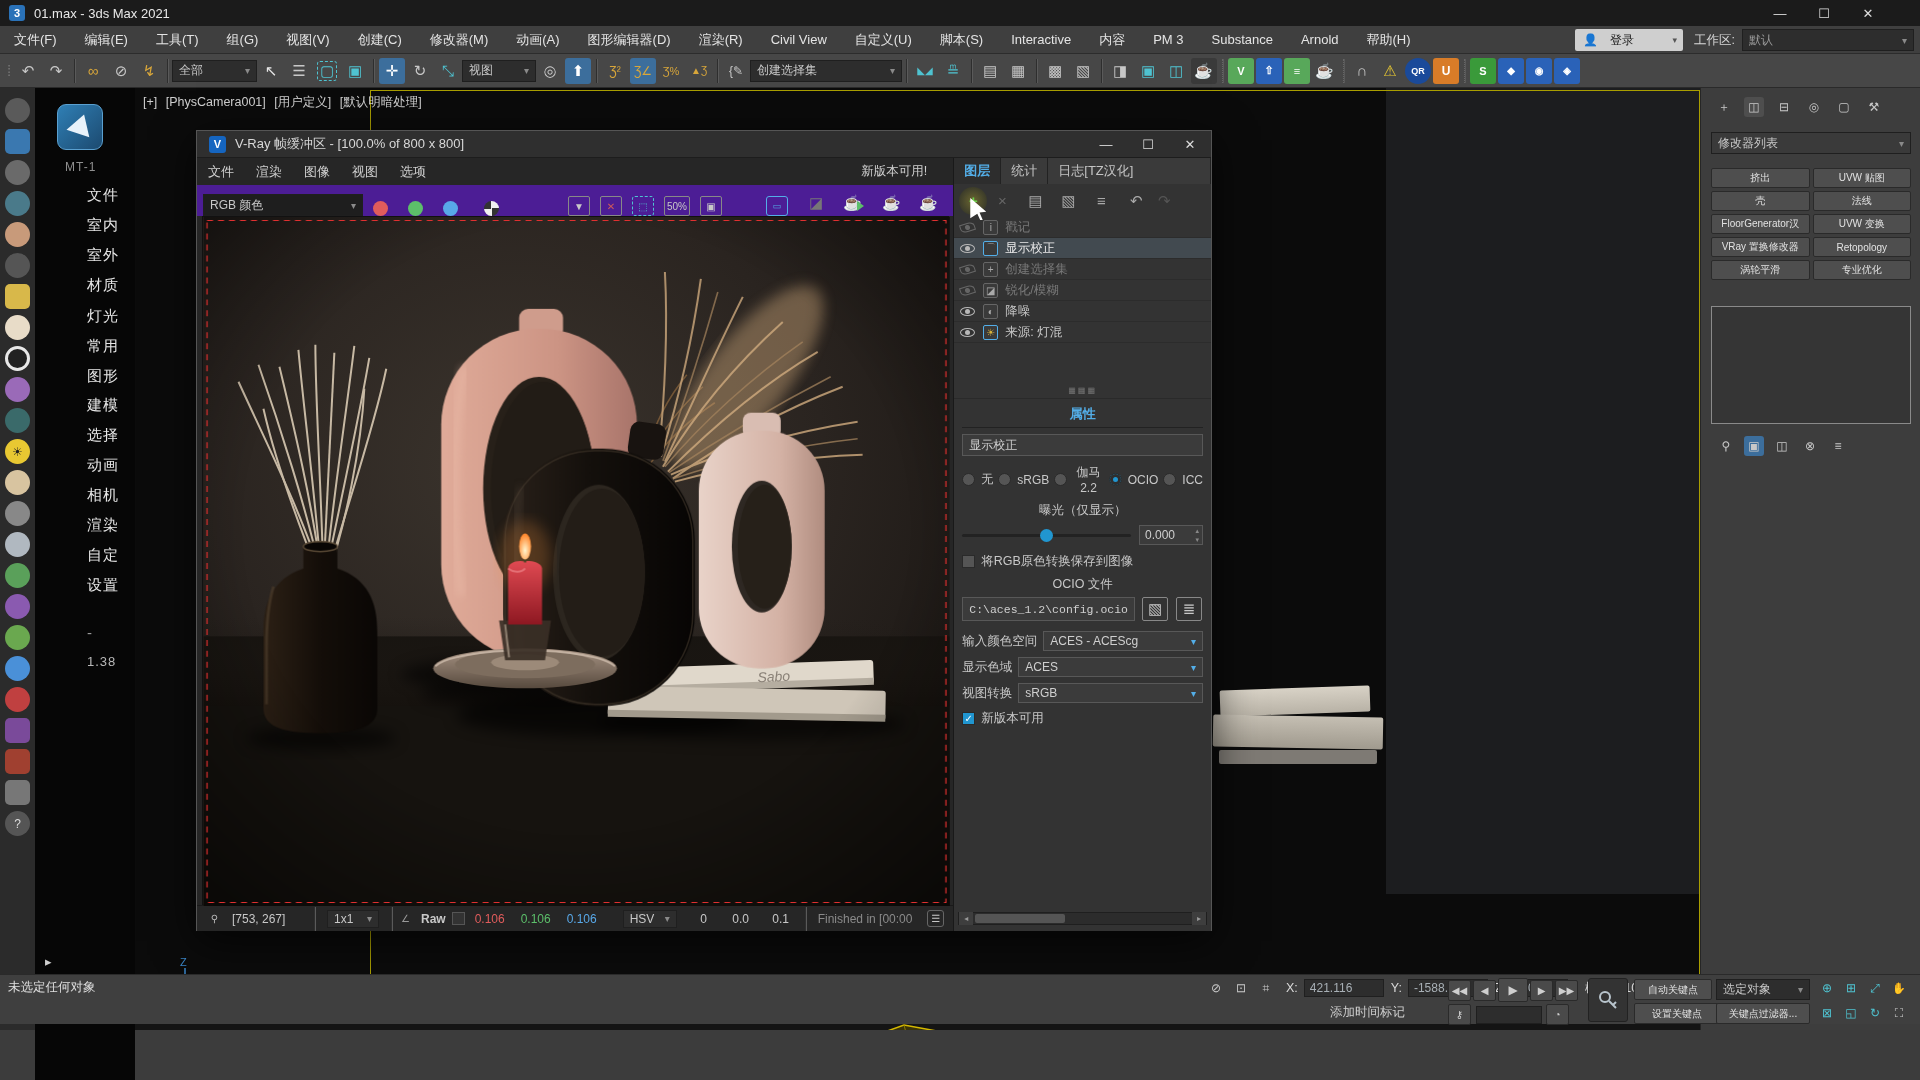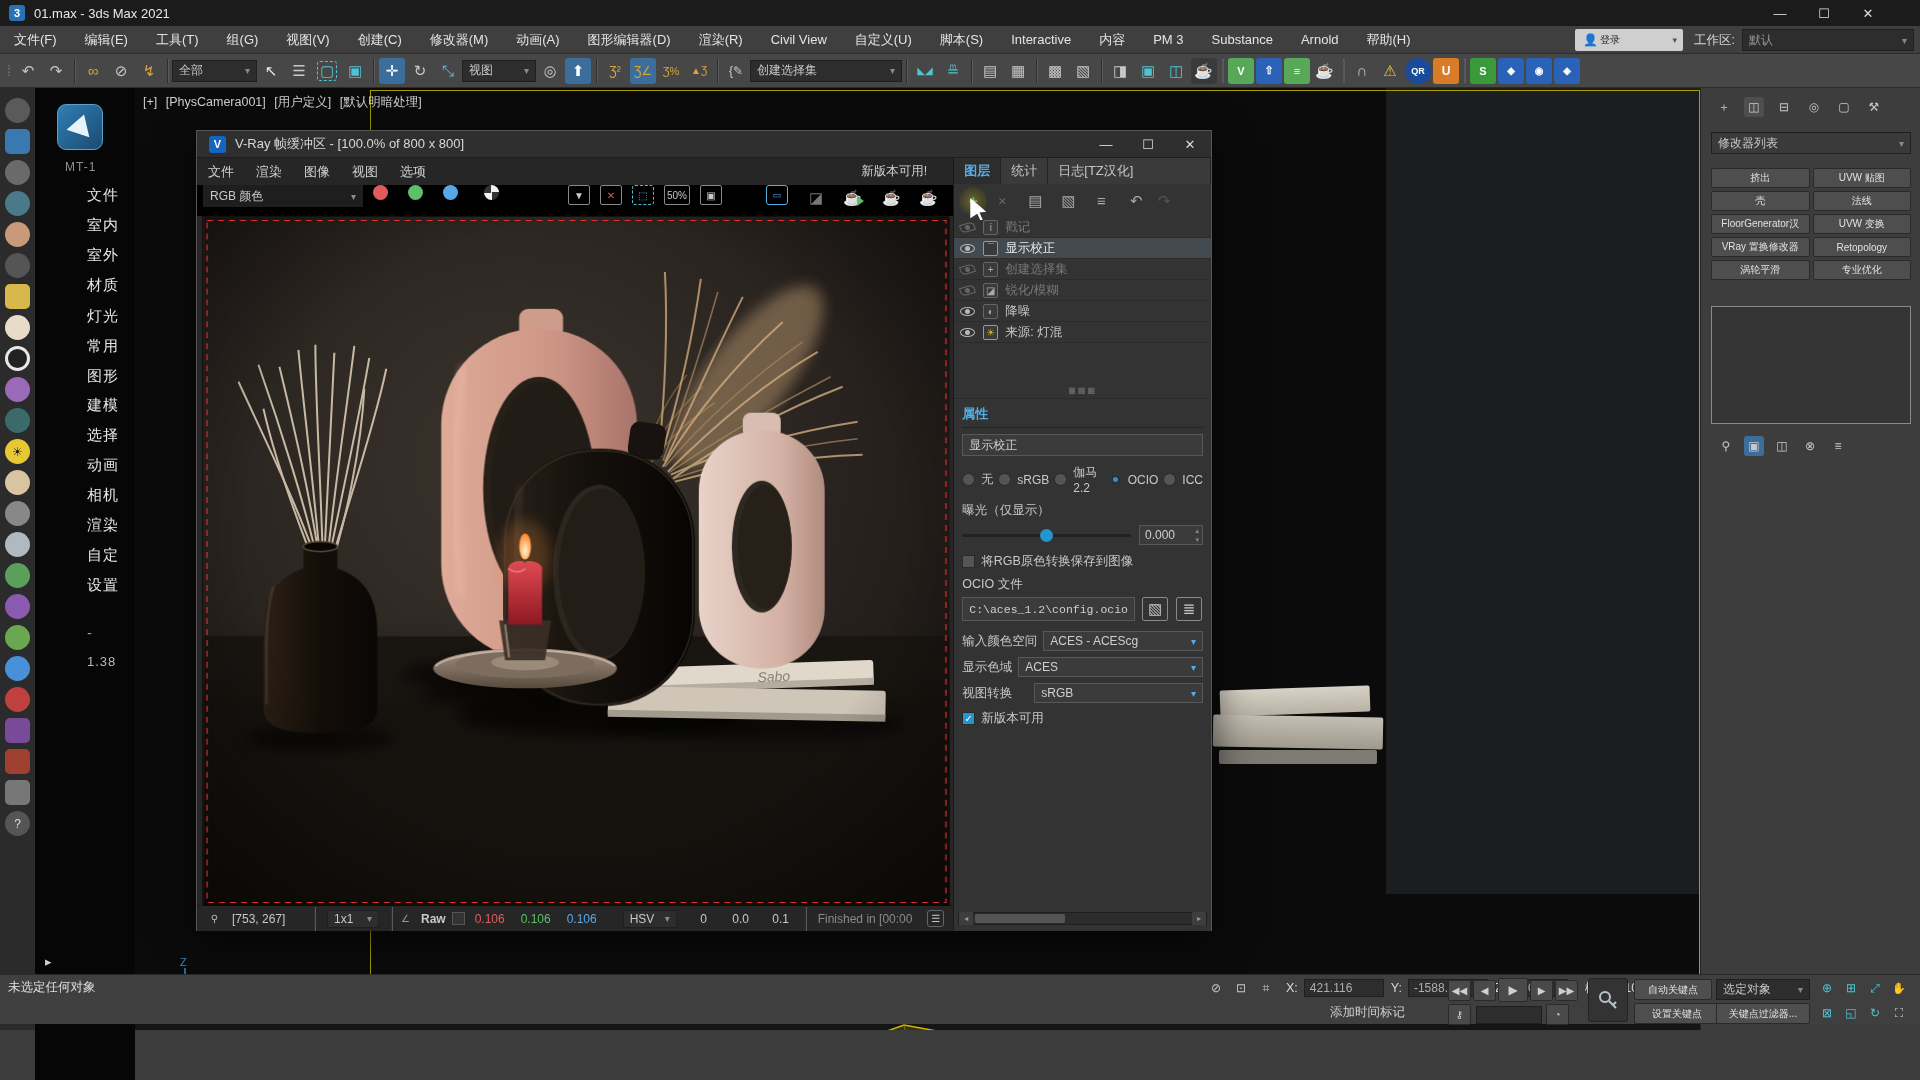--- a/index.html
+++ b/index.html
@@ -37,25 +37,25 @@
 #vp-label { position:absolute; left:8px; top:6px; font-size:12.5px; color:#cfcfcf; }
 #vp-label span { margin-right:5px; }
 .book { position:absolute; border-radius:2px; }
 
 #vfb { left:196px; top:130px; width:1016px; height:801px; background:#262626; border:1px solid #555; box-shadow:0 10px 40px rgba(0,0,0,.65); }
 #vfb-title { height:27px; background:#2f2f2f; display:flex; align-items:center; border-bottom:1px solid #1d1d1d; }
 #vfb-body { display:flex; height:773px; }
 #vfb-left { width:758px; display:flex; flex-direction:column; }
 #vfb-menu { height:27px; display:flex; align-items:center; background:#262626; }
 #vfb-menu .mi { padding:0 11px; font-size:13px; color:#d0d0d0; }
-#vfb-tools { height:31px; display:flex; align-items:flex-start; background:#000000; padding:0 6px; }
+#vfb-tools { height:31px; display:flex; align-items:flex-end; background:#4c1d95; padding:0 6px; }
 .dot { width:15px; height:15px; border-radius:50%; margin:0 10px; flex:none; }
 #vfb-img { width:747px; height:689px; margin-left:5px; background:#1d1916; position:relative; border:1px solid #111; }
 #vfb-status { height:26px; display:flex; align-items:center; background:#262626; font-size:12px; color:#c8c8c8; padding:0 8px; border-top:1px solid #1a1a1a; }
-#vfb-panel { width:258px; background:#333; border-left:1px solid #191919; display:flex; flex-direction:column; position:relative; }
+#vfb-panel { width:258px; background:#333; border-left:1px solid #191919; display:flex; flex-direction:column; position:relative;text-align:center; }
 .vtab { height:26px; padding:0 10px; display:flex; align-items:center; font-size:13px; background:#3a3a3a; border-right:1px solid #222; color:#c4c4c4; }
 .vtab.on { background:#2d2d2d; color:#53aee8; font-weight:bold; }
 .lrow { height:21px; display:flex; align-items:center; padding-left:6px; border-bottom:1px solid #2c2c2c; font-size:12.5px; color:#c8c8c8; }
 .lrow.dis { color:#787878; }
 .lrow.sel { background:#424a50; color:#e8e8e8; }
 .eye { width:15px; height:9px; border:1px solid #b8b8b8; border-radius:50%; position:relative; margin-right:8px; flex:none; }
 .eye::after { content:""; position:absolute; left:4px; top:1px; width:5px; height:5px; border-radius:50%; background:#b8b8b8; }
 .eye.off { opacity:.38; transform:rotate(-18deg); border-radius:0 50% 0 50%; }
 .lic { width:15px; height:15px; border:1px solid #666; border-radius:2px; display:flex; align-items:center; justify-content:center; font-size:10px; color:#aaa; margin-right:7px; flex:none; background:#3a3a3a; }
 .lic::before { content:attr(data-glyph); }
@@ -115,21 +115,21 @@
   <span class="mi">脚本(S)</span>
   <span class="mi">Interactive</span>
   <span class="mi">内容</span>
   <span class="mi">PM 3</span>
   <span class="mi">Substance</span>
   <span class="mi">Arnold</span>
   <span class="mi">帮助(H)</span>
 </div>
 <div class="abs r" style="left:1575px;top:29px;width:108px;height:22px;background:#cfcfcf;border-radius:2px;padding:0 6px;color:#222;">
   <span class="ico xs" data-glyph="👤" style="color:#333;font-size:12px;"></span>
-  <span style="font-size:10px;margin-left:0;">登录</span>
+  <span style="font-size:12px;margin-left:10px;">登录</span>
   <span style="margin-left:auto;font-size:9px;color:#555;">▾</span>
 </div>
 <span class="abs" style="left:1694px;top:32px;color:#d8d8d8;font-size:12.5px;">工作区:</span>
 <div class="abs dd" style="left:1742px;top:29px;width:172px;">
   <span style="color:#9a9a9a;">默认</span>
 </div>
 
 <div id="toolbar" class="abs">
   <span class="ico" data-glyph="⁞" style="width:8px;color:#777;"></span>
   <span class="ico" data-glyph="↶"></span>
@@ -600,21 +600,21 @@
           <div class="pdd">
               <span>ACES - ACEScg</span>
             </div>
         </div>
         <div class="r" style="margin-top:6px;gap:6px;">
           <span class="prop-label">显示色域</span>
           <div class="pdd">
               <span>ACES</span>
             </div>
         </div>
-        <div class="r" style="margin-top:6px;gap:22px;">
+        <div class="r" style="margin-top:6px;gap:6px;">
           <span class="prop-label">视图转换</span>
           <div class="pdd">
               <span>sRGB</span>
             </div>
         </div>
         <div class="r" style="margin-top:7px;">
           <span class="cb on"></span>
           <span class="prop-label">新版本可用</span>
         </div>
       </div>

